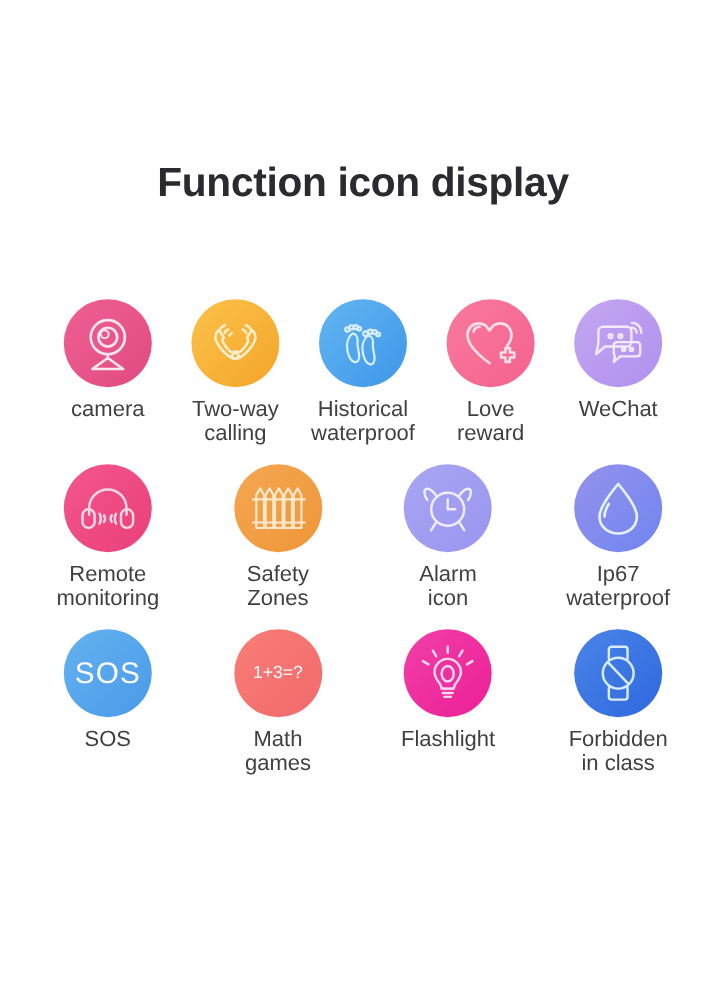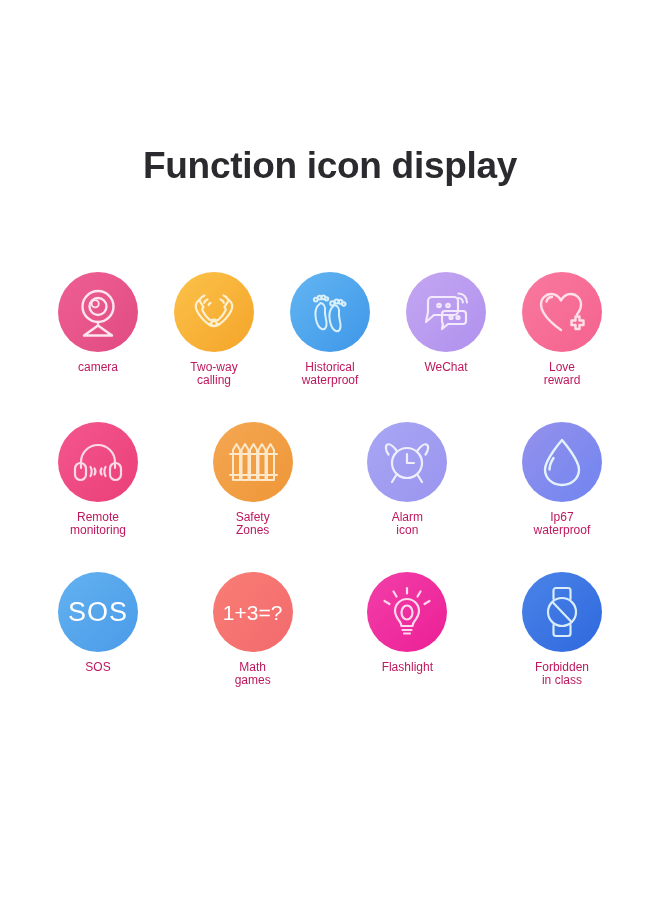--- a/index.html
+++ b/index.html
@@ -78,28 +78,28 @@
 
   .icon-text {
     color: #ffffff;
     font-weight: 400;
     font-family: "Liberation Sans", sans-serif;
     letter-spacing: 0.5px;
     line-height: 1;
     user-select: none;
   }
   .icon-text.sos { font-size: 27px; letter-spacing: 1px; }
-  .icon-text.math { font-size: 21px; letter-spacing: 0px; text-align: right; }
+  .icon-text.math { font-size: 16px; letter-spacing: 0px; text-align: right; }
 
   .feature-label {
     margin-top: 9px;
     text-align: center;
-    font-size: 12px;
+    font-size: 20px;
     line-height: 1.12;
-    color: #be185d;
+    color: #404040;
     font-family: "Liberation Sans", sans-serif;
     white-space: pre-line;
     font-weight: 400;
   }
 </style>
 </head>
 <body style="background: rgb(255, 255, 255);">
 
 <div id="page">
 
@@ -161,52 +161,52 @@
               <circle cx="36.6" cy="15.9" r="1.9"></circle>
               <circle cx="39.8" cy="18" r="1.7"></circle>
             </g>
           </svg>
         </div>
         <div class="feature-label">Historical
 waterproof</div>
       </div>
 
       <div class="feature-cell">
+        <div class="icon-circle" id="c-0-4" style="background: linear-gradient(135deg, rgb(249, 121, 158) 0%, rgb(244, 98, 142) 100%);">
+          <svg width="52" height="48" viewBox="0 0 52 48" fill="none" aria-hidden="true">
+            <g stroke="#ffdfe9" stroke-width="2.4" stroke-linejoin="round" stroke-linecap="round" fill="none">
+              <path d="M25 42 C25 42 5 29 5 16.5 C5 10.5 9.6 6 15.2 6 C19.4 6 22.8 8.4 25 12.5
+                       C27.2 8.4 30.6 6 34.8 6 C40.4 6 45 10.5 45 16.5 C45 20 43.4 23.4 41 26.5"></path>
+              <path d="M10.5 13.5 C11.3 10.6 13.6 9 16 9"></path>
+              <path d="M39.5 28.5 L43.5 28.5 L43.5 32.5 L47.5 32.5 L47.5 37 L43.5 37 L43.5 41 L39.5 41 L39.5 37 L35.5 37 L35.5 32.5 L39.5 32.5 Z"></path>
+            </g>
+          </svg>
+        </div>
+        <div class="feature-label">Love
+reward</div>
+      </div>
+
+      <div class="feature-cell">
         <div class="icon-circle" id="c-0-3" style="background: linear-gradient(135deg, rgb(196, 166, 242) 0%, rgb(176, 145, 238) 100%);">
           <svg width="52" height="46" viewBox="0 0 52 46" fill="none" aria-hidden="true">
             <g stroke="#f2e9fd" stroke-width="2.2" stroke-linejoin="round" stroke-linecap="round" fill="none">
               <path d="M8 12 C8 9.8 9.8 8 12 8 L34 8 C36.2 8 38 9.8 38 12 L38 22 C38 24.2 36.2 26 34 26
                        L14 26 L6 33 L7.4 26 C7.6 25 8 24 8 22 Z"></path>
               <circle cx="19" cy="16.5" r="1.7"></circle>
               <circle cx="28" cy="16.5" r="1.7"></circle>
               <path d="M22 25 C22 23.3 23.3 22 25 22 L43 22 C44.7 22 46 23.3 46 25 L46 32
                        C46 33.7 44.7 35 43 35 L28 35 L22 40 L23 35 C22.4 34.3 22 33.3 22 32 Z"></path>
               <circle cx="31" cy="28.5" r="1.5"></circle>
               <circle cx="38" cy="28.5" r="1.5"></circle>
               <path d="M38.5 9 C40.8 9 42.8 11 42.8 13.4"></path>
               <path d="M38.5 4.5 C43.3 4.5 47 8.4 47 13.4"></path>
             </g>
           </svg>
         </div>
         <div class="feature-label">WeChat</div>
-      </div>
-
-      <div class="feature-cell">
-        <div class="icon-circle" id="c-0-4" style="background: linear-gradient(135deg, rgb(249, 121, 158) 0%, rgb(244, 98, 142) 100%);">
-          <svg width="52" height="48" viewBox="0 0 52 48" fill="none" aria-hidden="true">
-            <g stroke="#ffdfe9" stroke-width="2.4" stroke-linejoin="round" stroke-linecap="round" fill="none">
-              <path d="M25 42 C25 42 5 29 5 16.5 C5 10.5 9.6 6 15.2 6 C19.4 6 22.8 8.4 25 12.5
-                       C27.2 8.4 30.6 6 34.8 6 C40.4 6 45 10.5 45 16.5 C45 20 43.4 23.4 41 26.5"></path>
-              <path d="M10.5 13.5 C11.3 10.6 13.6 9 16 9"></path>
-              <path d="M39.5 28.5 L43.5 28.5 L43.5 32.5 L47.5 32.5 L47.5 37 L43.5 37 L43.5 41 L39.5 41 L39.5 37 L35.5 37 L35.5 32.5 L39.5 32.5 Z"></path>
-            </g>
-          </svg>
-        </div>
-        <div class="feature-label">Love
-reward</div>
       </div>
 
     </div>
 
     <div class="grid-row">
 
       <div class="feature-cell">
         <div class="icon-circle" id="c-1-0" style="background: linear-gradient(135deg, rgb(244, 86, 143) 0%, rgb(234, 63, 119) 100%);">
           <svg width="54" height="44" viewBox="0 0 54 44" fill="none" aria-hidden="true">
             <g stroke="#fcd9e6" stroke-width="2.2" stroke-linecap="round" stroke-linejoin="round" fill="none">

